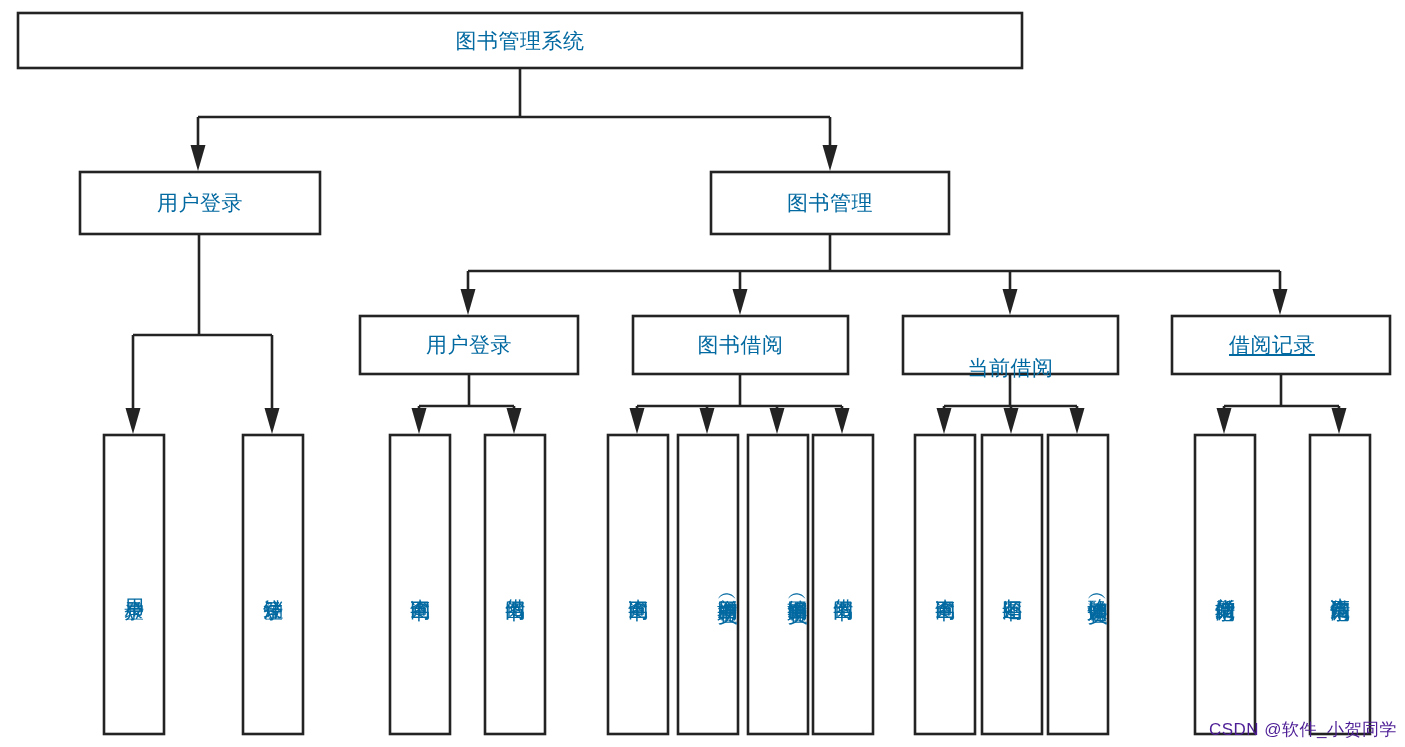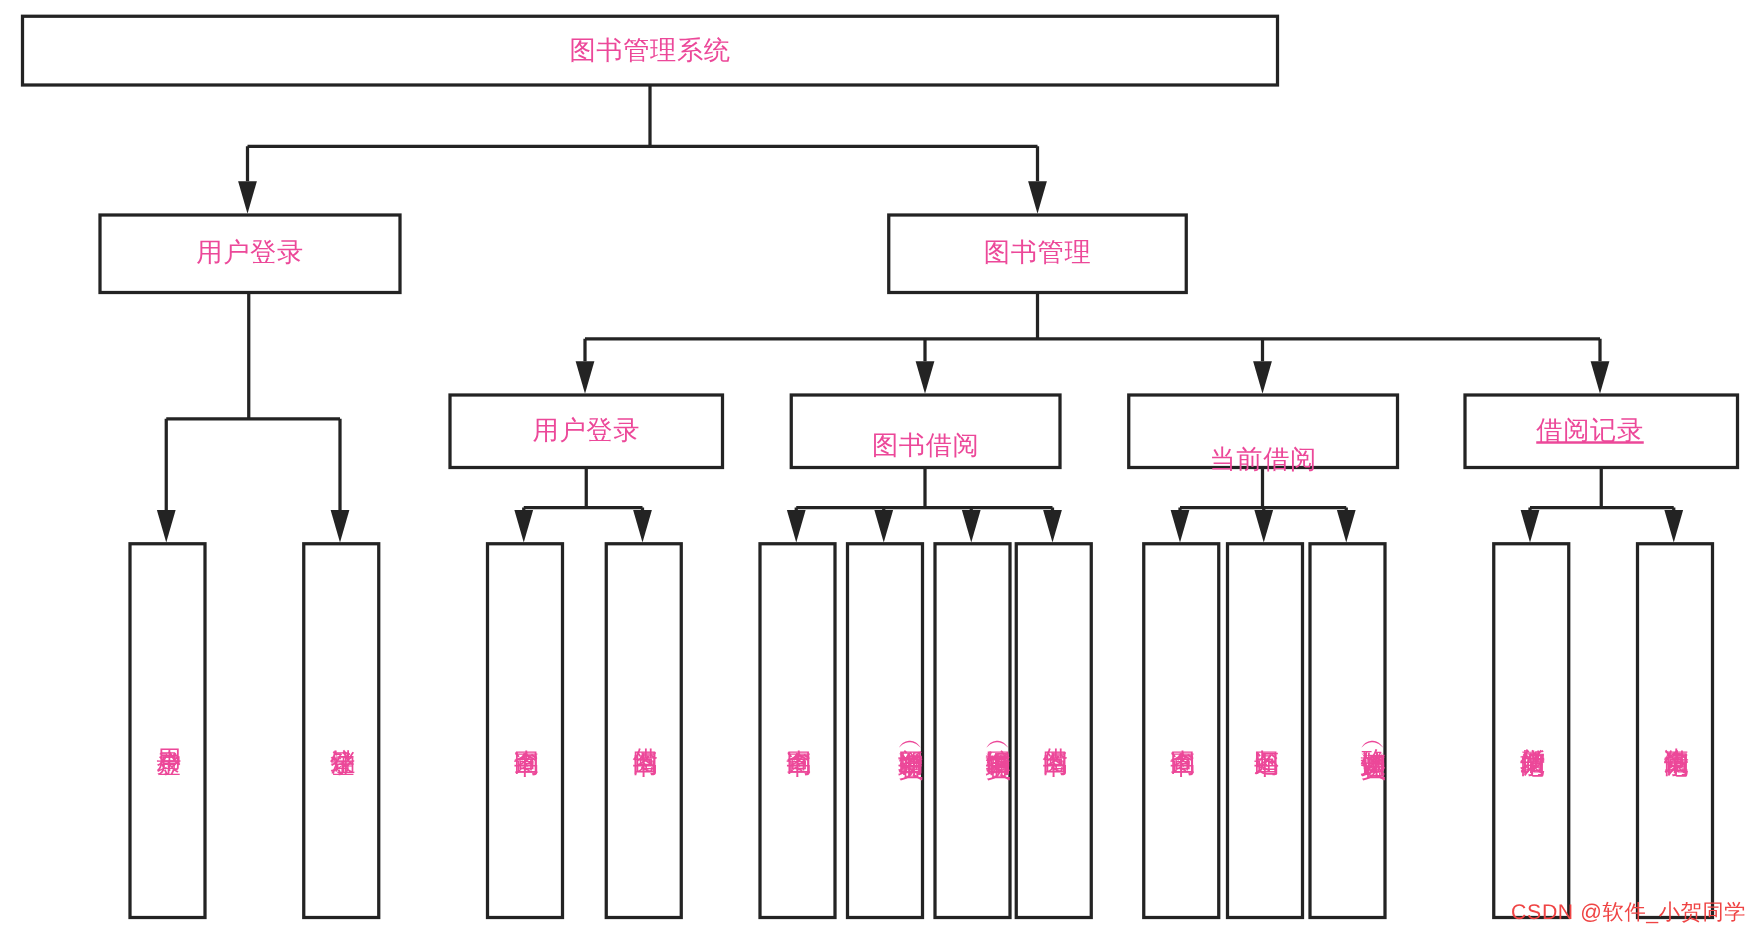--- a/index.html
+++ b/index.html
@@ -42,21 +42,21 @@
   }
   .arrow-head {
     fill: #232323;
     stroke: none;
   }
   .node-label {
     position: absolute;
     display: flex;
     align-items: center;
     justify-content: center;
-    color: #ec4899;
+    color: #0369a1;
     font-family: "Liberation Sans", "DejaVu Sans", sans-serif;
     text-align: center;
     pointer-events: none;
     white-space: pre-wrap;
     letter-spacing: 0.5px;
     border-radius: 25px;
   }
   .node-label.horizontal {
     font-size: 21px;
     line-height: 1.2;
@@ -74,21 +74,21 @@
   }
   .node-label.vertical.centered {
     align-items: center;
     padding-top: 0;
   }
   #watermark {
     position: absolute;
     right: 8px;
     bottom: 6px;
     font-size: 17px;
-    color: #ef4444;
+    color: #4c1d95;
     font-family: "Liberation Sans", "DejaVu Sans", sans-serif;
     letter-spacing: 0.5px;
     white-space: nowrap;
     pointer-events: none;
   }
 </style>
 </head>
 <body>
 
 <div id="diagram-root">
@@ -178,21 +178,21 @@
       <rect x="982" y="435" width="60" height="299" class="node-box"></rect>
       <rect x="1048" y="435" width="60" height="299" class="node-box"></rect>
       <rect x="1195" y="435" width="60" height="299" class="node-box"></rect>
       <rect x="1310" y="435" width="60" height="299" class="node-box"></rect>
     </svg>
   <div id="label-layer">
       <div class="node-label horizontal" style="left: 18px; top: 13px; width: 1004px; height: 55px;">图书管理系统</div>
       <div class="node-label horizontal" style="left: 80px; top: 172px; width: 240px; height: 62px;">用户登录</div>
       <div class="node-label horizontal" style="left: 711px; top: 172px; width: 238px; height: 62px;">图书管理</div>
       <div class="node-label horizontal" style="left: 360px; top: 316px; width: 218px; height: 58px;">用户登录</div>
-      <div class="node-label horizontal" style="left: 633px; top: 316px; width: 215px; height: 58px; margin-top: 12px;">图书借阅</div>
+      <div class="node-label horizontal" style="left: 633px; top: 316px; width: 215px; height: 58px;">图书借阅</div>
       <div class="node-label horizontal" style="left: 903px; top: 316px; width: 215px; height: 58px; margin-top: 23px;">当前借阅</div>
       <div class="node-label horizontal" style="left: 1172px; top: 316px; width: 200px; height: 58px; text-decoration: underline;">借阅记录</div>
       <div class="node-label vertical centered" style="left: 104px; top: 435px; width: 60px; height: 299px;">用户登录</div>
       <div class="node-label vertical centered" style="left: 243px; top: 435px; width: 60px; height: 299px;">注销登录</div>
       <div class="node-label vertical centered" style="left: 390px; top: 435px; width: 60px; height: 299px;">查询图书</div>
       <div class="node-label vertical centered" style="left: 485px; top: 435px; width: 60px; height: 299px;">借阅图书</div>
       <div class="node-label vertical centered" style="left: 608px; top: 435px; width: 60px; height: 299px;">查询图书</div>
       <div class="node-label vertical" style="left: 678px; top: 435px; width: 60px; height: 299px;">新增图书（管理员）</div>
       <div class="node-label vertical" style="left: 748px; top: 435px; width: 60px; height: 299px;">编辑图书（管理员）</div>
       <div class="node-label vertical centered" style="left: 813px; top: 435px; width: 60px; height: 299px;">借阅图书</div>

